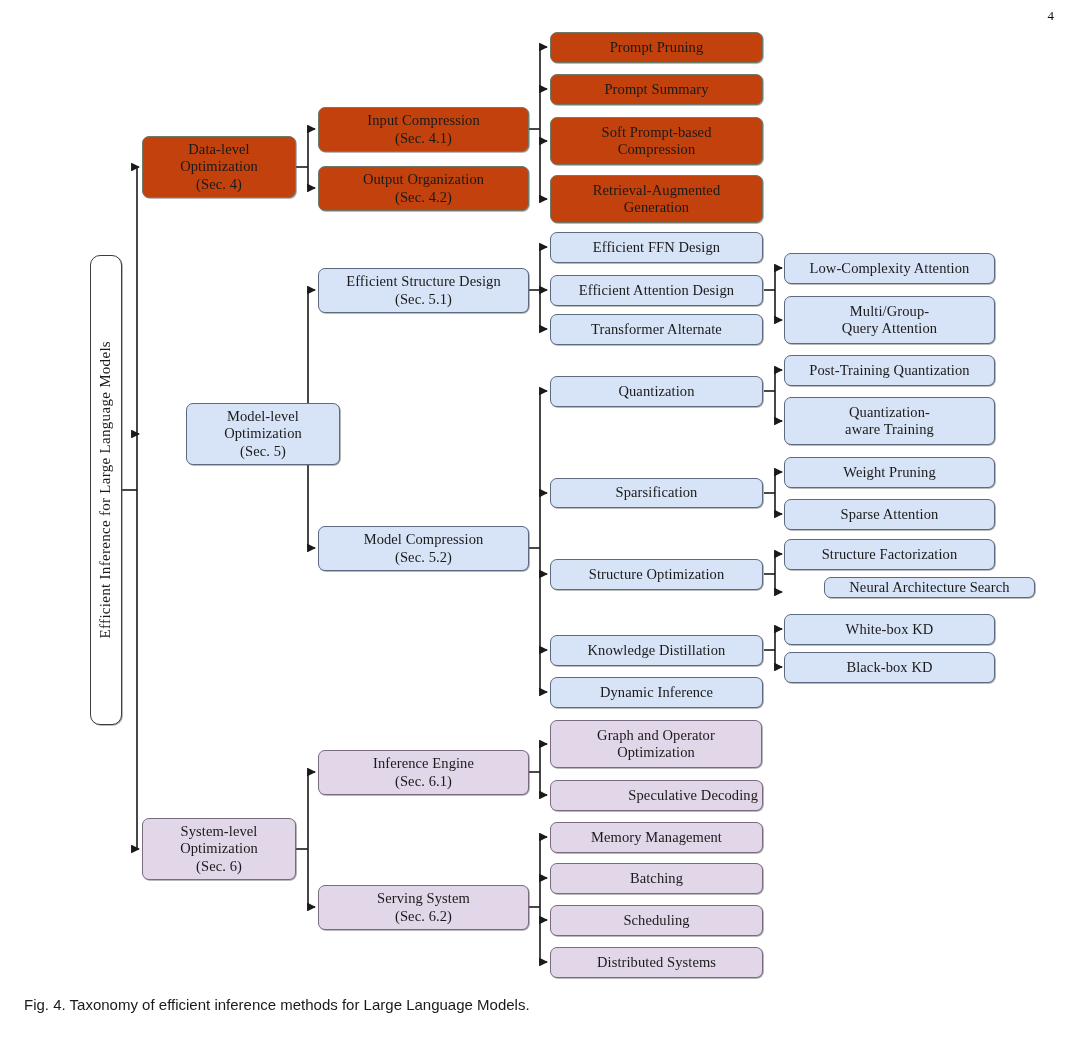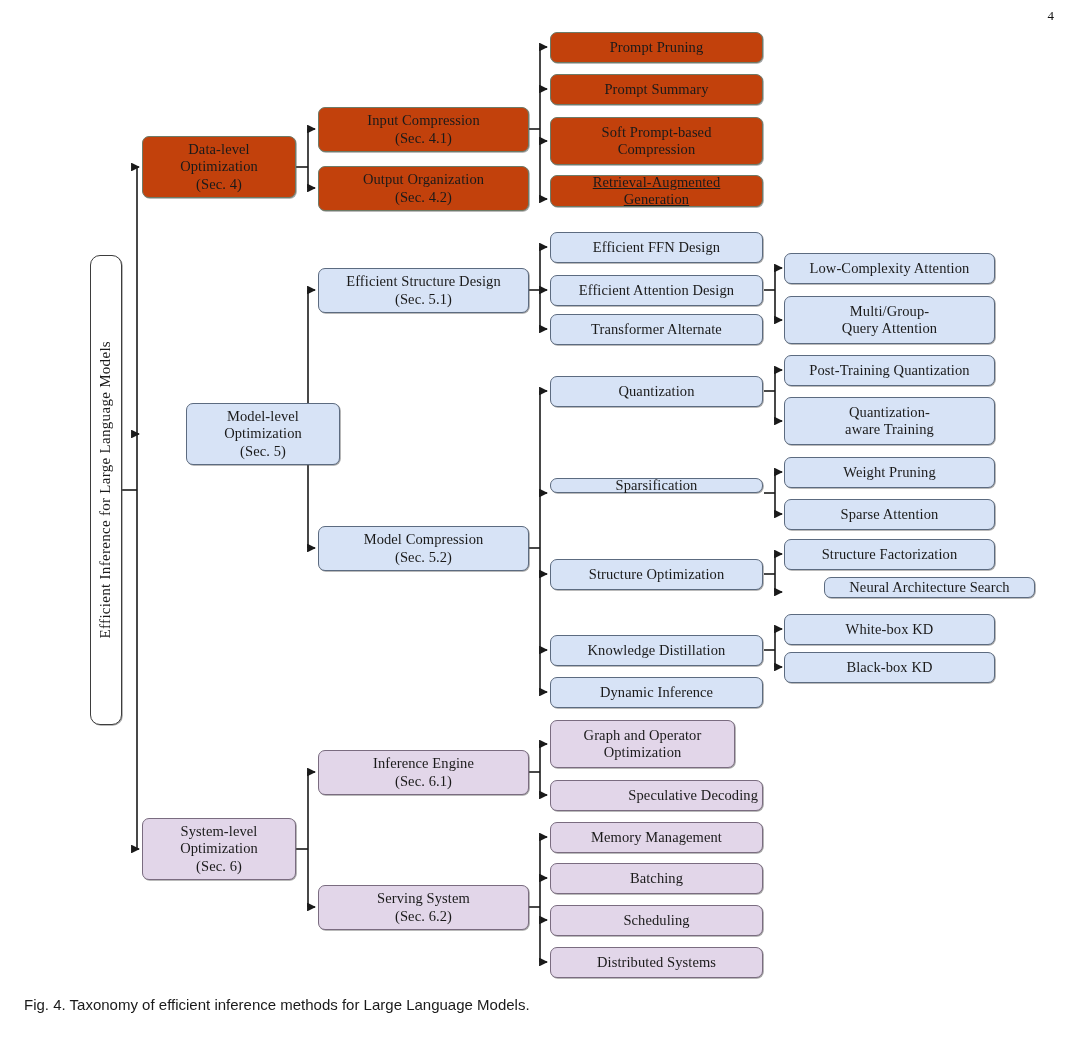--- a/index.html
+++ b/index.html
@@ -227,21 +227,21 @@
 
   <div class="node green" style="left:550px; top:74px; width:213px; height:31px;">
     <span class="node-label">Prompt Summary</span>
   </div>
 
   <div class="node green" style="left:550px; top:117px; width:213px; height:48px;">
     <span class="node-label">Soft Prompt-based
 Compression</span>
   </div>
 
-  <div class="node green" style="left:550px; top:175px; width:213px; height:32px;text-decoration:underline;">
+  <div class="node green" style="left:550px; top:175px; width:213px; height:48px;">
     <span class="node-label">Retrieval-Augmented
 Generation</span>
   </div>
 
   <div class="node blue" style="left:142px; top:403px; width:154px; height:62px;margin-left:44px;">
     <span class="node-label">Model-level
 Optimization
 (Sec. 5)</span>
   </div>
 
@@ -282,21 +282,21 @@
 
   <div class="node blue" style="left:784px; top:355px; width:211px; height:31px;">
     <span class="node-label">Post-Training Quantization</span>
   </div>
 
   <div class="node blue" style="left:784px; top:397px; width:211px; height:48px;">
     <span class="node-label">Quantization-
 aware Training</span>
   </div>
 
-  <div class="node blue" style="left:550px; top:478px; width:213px; height:15px;">
+  <div class="node blue" style="left:550px; top:478px; width:213px; height:30px;">
     <span class="node-label">Sparsification</span>
   </div>
 
   <div class="node blue" style="left:784px; top:457px; width:211px; height:31px;">
     <span class="node-label">Weight Pruning</span>
   </div>
 
   <div class="node blue" style="left:784px; top:499px; width:211px; height:31px;">
     <span class="node-label">Sparse Attention</span>
   </div>
@@ -338,21 +338,21 @@
   <div class="node purple" style="left:318px; top:750px; width:211px; height:45px;">
     <span class="node-label">Inference Engine
 (Sec. 6.1)</span>
   </div>
 
   <div class="node purple" style="left:318px; top:885px; width:211px; height:45px;">
     <span class="node-label">Serving System
 (Sec. 6.2)</span>
   </div>
 
-  <div class="node purple" style="left:550px; top:720px; width:185px; height:48px;">
+  <div class="node purple" style="left:550px; top:720px; width:212px; height:48px;">
     <span class="node-label">Graph and Operator
 Optimization</span>
   </div>
 
   <div class="node purple" style="left:550px; top:780px; width:213px; height:31px;justify-content:flex-end;">
     <span class="node-label">Speculative Decoding</span>
   </div>
 
   <div class="node purple" style="left:550px; top:822px; width:213px; height:31px;">
     <span class="node-label">Memory Management</span>

